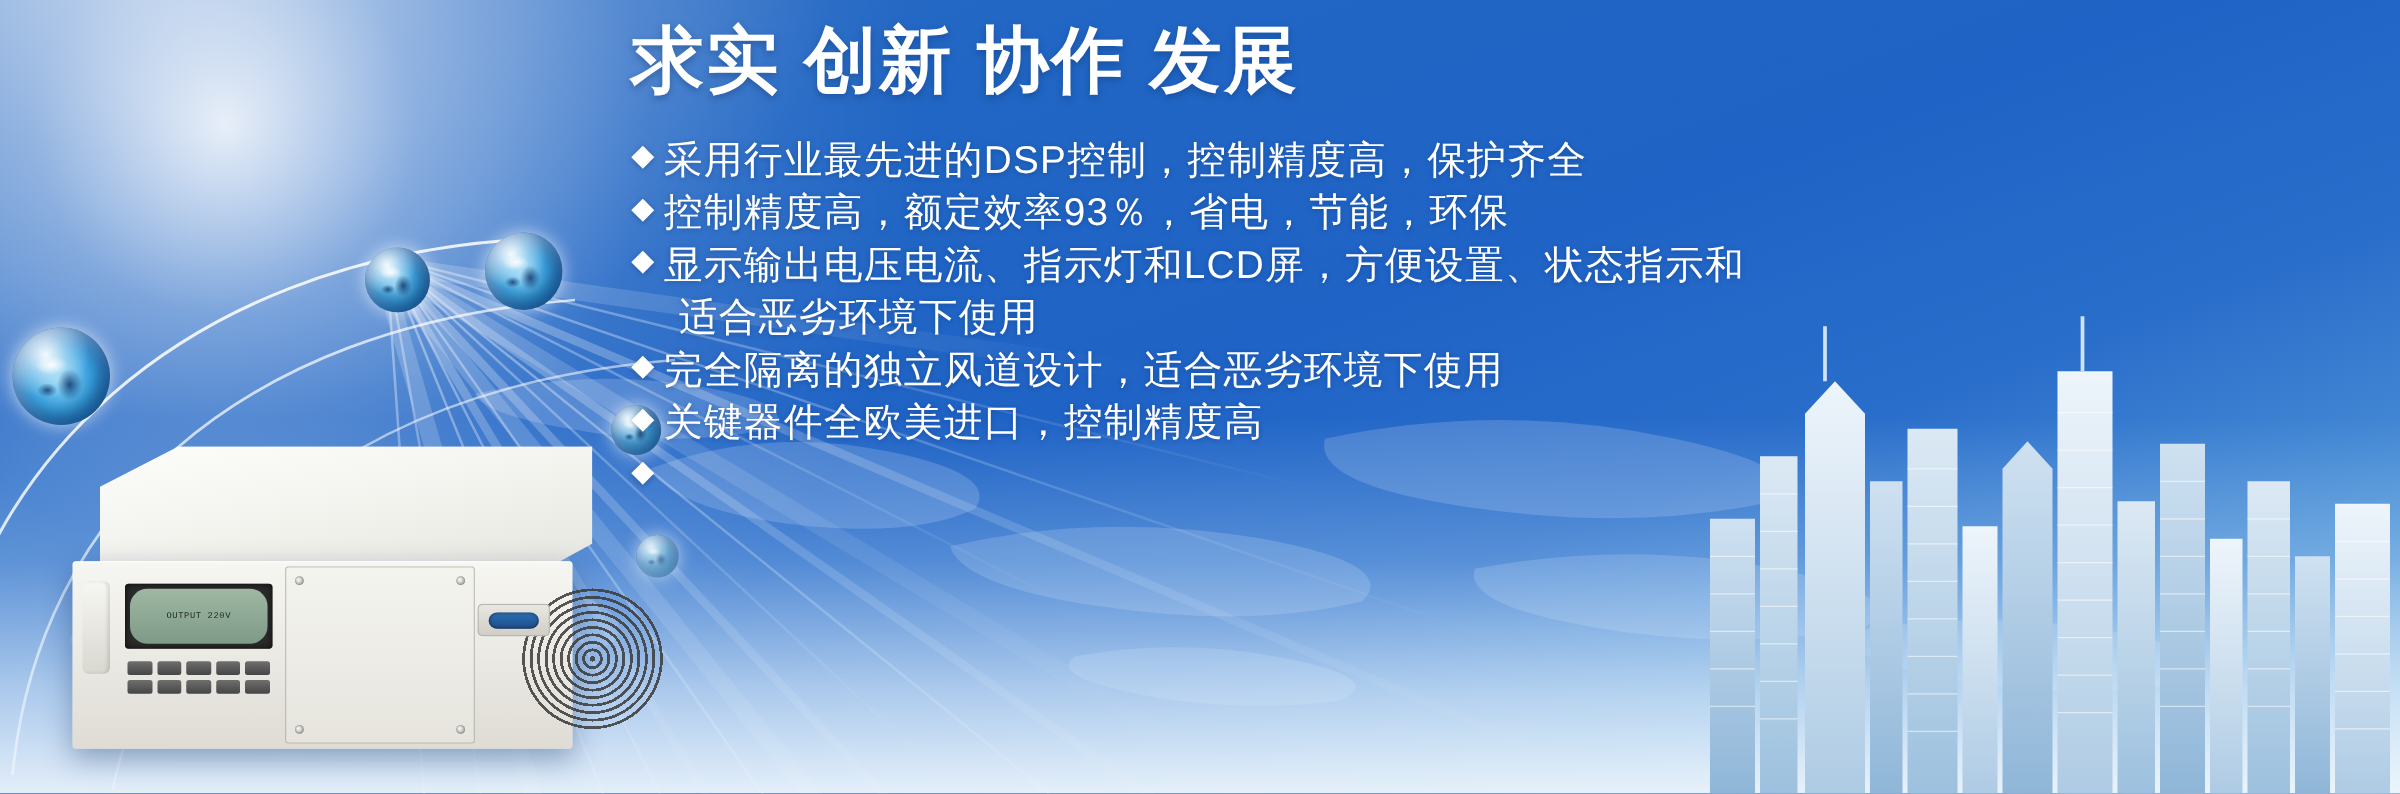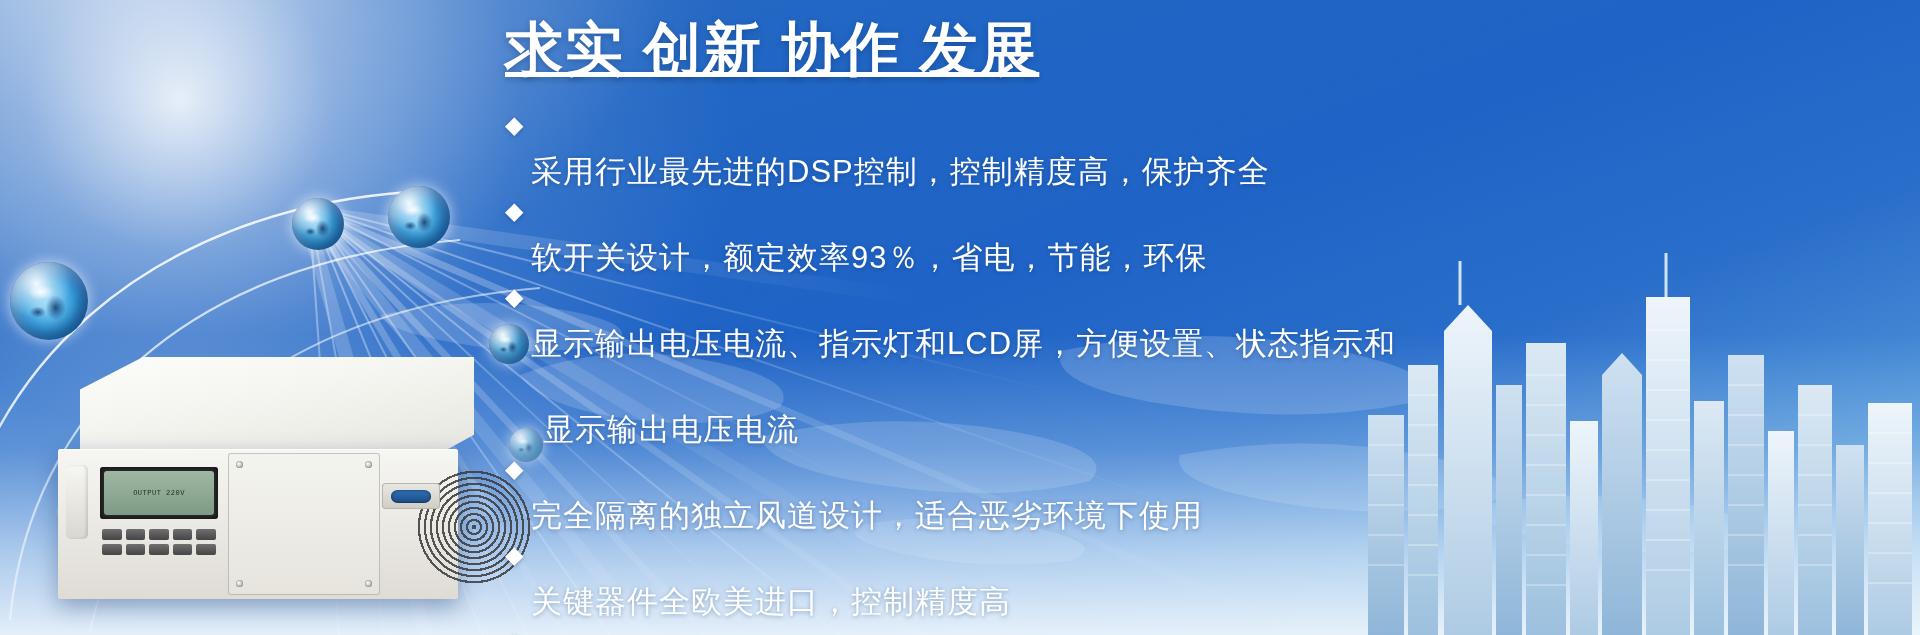--- a/index.html
+++ b/index.html
@@ -63,21 +63,21 @@
     box-shadow:0 2px 5px rgba(20,50,90,.25);
   }
   .dev-face{
     position:absolute;left:0;top:92px;width:400px;height:150px;
     background:linear-gradient(180deg,#f6f6f2 0%,#eceae4 48%,#dedcd5 100%);
     border-radius:3px;
     box-shadow:0 8px 22px rgba(12,44,92,.35), inset 0 1px 0 rgba(255,255,255,.9);
   }
   .dev-handle{position:absolute;left:8px;top:16px;width:22px;height:74px;background:linear-gradient(180deg,#f7f7f3,#d9d7d0);border-radius:5px;box-shadow:inset -2px 0 3px rgba(0,0,0,.12);}
   .dev-lcdbox{position:absolute;left:42px;top:18px;width:118px;height:52px;background:#2b2b2b;border-radius:3px;padding:4px;box-shadow:inset 0 0 6px rgba(0,0,0,.8);}
-  .dev-lcd{width:100%;height:100%;background:linear-gradient(180deg,#9fb7a4,#7d9b86);border-radius:3px;display:flex;align-items:center;justify-content:center;}
+  .dev-lcd{width:100%;height:100%;background:linear-gradient(180deg,#9fb7a4,#7d9b86);border-radius:14px;display:flex;align-items:center;justify-content:center;}
   .dev-lcd span{font-family:"Liberation Mono","DejaVu Sans Mono",monospace;font-size:7px;color:#1d2a1f;letter-spacing:.5px;}
   .dev-keys{position:absolute;left:44px;top:80px;width:114px;display:grid;grid-template-columns:repeat(5,1fr);gap:4px;}
   .dev-keys b{display:block;height:11px;background:linear-gradient(180deg,#6f6f6f,#454545);border-radius:2px;}
   .dev-vent{position:absolute;left:186px;top:14px;width:120px;height:120px;border-radius:50%;
     background:
       radial-gradient(circle at 50% 50%, rgba(30,30,30,.0) 47%, rgba(255,255,255,0) 47%),
       repeating-radial-gradient(circle at 50% 50%, #3a3a3a 0 2.2px, rgba(0,0,0,0) 2.2px 6px);
     -webkit-mask:radial-gradient(circle at 50% 50%, #000 0 58px, transparent 59px);
             mask:radial-gradient(circle at 50% 50%, #000 0 58px, transparent 59px);
     opacity:.85;
@@ -89,31 +89,30 @@
 
   
   .skyline{position:absolute;right:0;bottom:0;width:560px;height:400px;pointer-events:none;}
 
   
   .content{position:absolute;left:505px;top:18px;width:1060px;}
   .headline{
     color:#ffffff;font-weight:bold;font-size:58px;line-height:1.08;
     letter-spacing:2px;white-space:nowrap;
     text-shadow:0 2px 6px rgba(10,40,90,.35);
-    text-decoration:underline;
   }
   .subline{
     margin-top:2px;color:#eaf3fd;font-size:22px;letter-spacing:.6px;white-space:nowrap;
     font-family:"Liberation Sans","DejaVu Sans",sans-serif;
   }
   .bullets{margin-top:26px;}
   .bullet{display:flex;align-items:flex-start;color:#ffffff;font-size:31px;line-height:1.36;
     text-shadow:0 1px 4px rgba(10,40,90,.35);}
   .bullet .mark{width:26px;flex:0 0 26px;font-size:24px;line-height:1.5;color:#ffffff;}
-  .bullet .txt{letter-spacing:1px;margin-top:44px;}
+  .bullet .txt{letter-spacing:1px;}
   .bullet.cont .mark{visibility:hidden;}
   .bullet.cont .txt{padding-left:12px;}
 </style>
 </head>
 <body>
 
 <div class="banner">
 
   <div class="glow"></div>
   <div class="rays" id="rays">
@@ -251,29 +250,29 @@
 
   <div class="content">
     <div class="headline">求实 创新 协作 发展</div>
     <div class="bullets" id="bullets">
         <div class="bullet">
           <span class="mark">◆</span>
           <span class="txt">采用行业最先进的DSP控制，控制精度高，保护齐全</span>
         </div>
         <div class="bullet">
           <span class="mark">◆</span>
-          <span class="txt">软开关设计，额定效率93％，省电，节能，环保</span>
+          <span class="txt">控制精度高，额定效率93％，省电，节能，环保</span>
         </div>
         <div class="bullet">
           <span class="mark">◆</span>
           <span class="txt">显示输出电压电流、指示灯和LCD屏，方便设置、状态指示和</span>
         </div>
         <div class="bullet cont">
           <span class="mark">◆</span>
-          <span class="txt">显示输出电压电流</span>
+          <span class="txt">适合恶劣环境下使用</span>
         </div>
         <div class="bullet">
           <span class="mark">◆</span>
           <span class="txt">完全隔离的独立风道设计，适合恶劣环境下使用</span>
         </div>
         <div class="bullet">
           <span class="mark">◆</span>
           <span class="txt">关键器件全欧美进口，控制精度高</span>
         </div>
         <div class="bullet">

